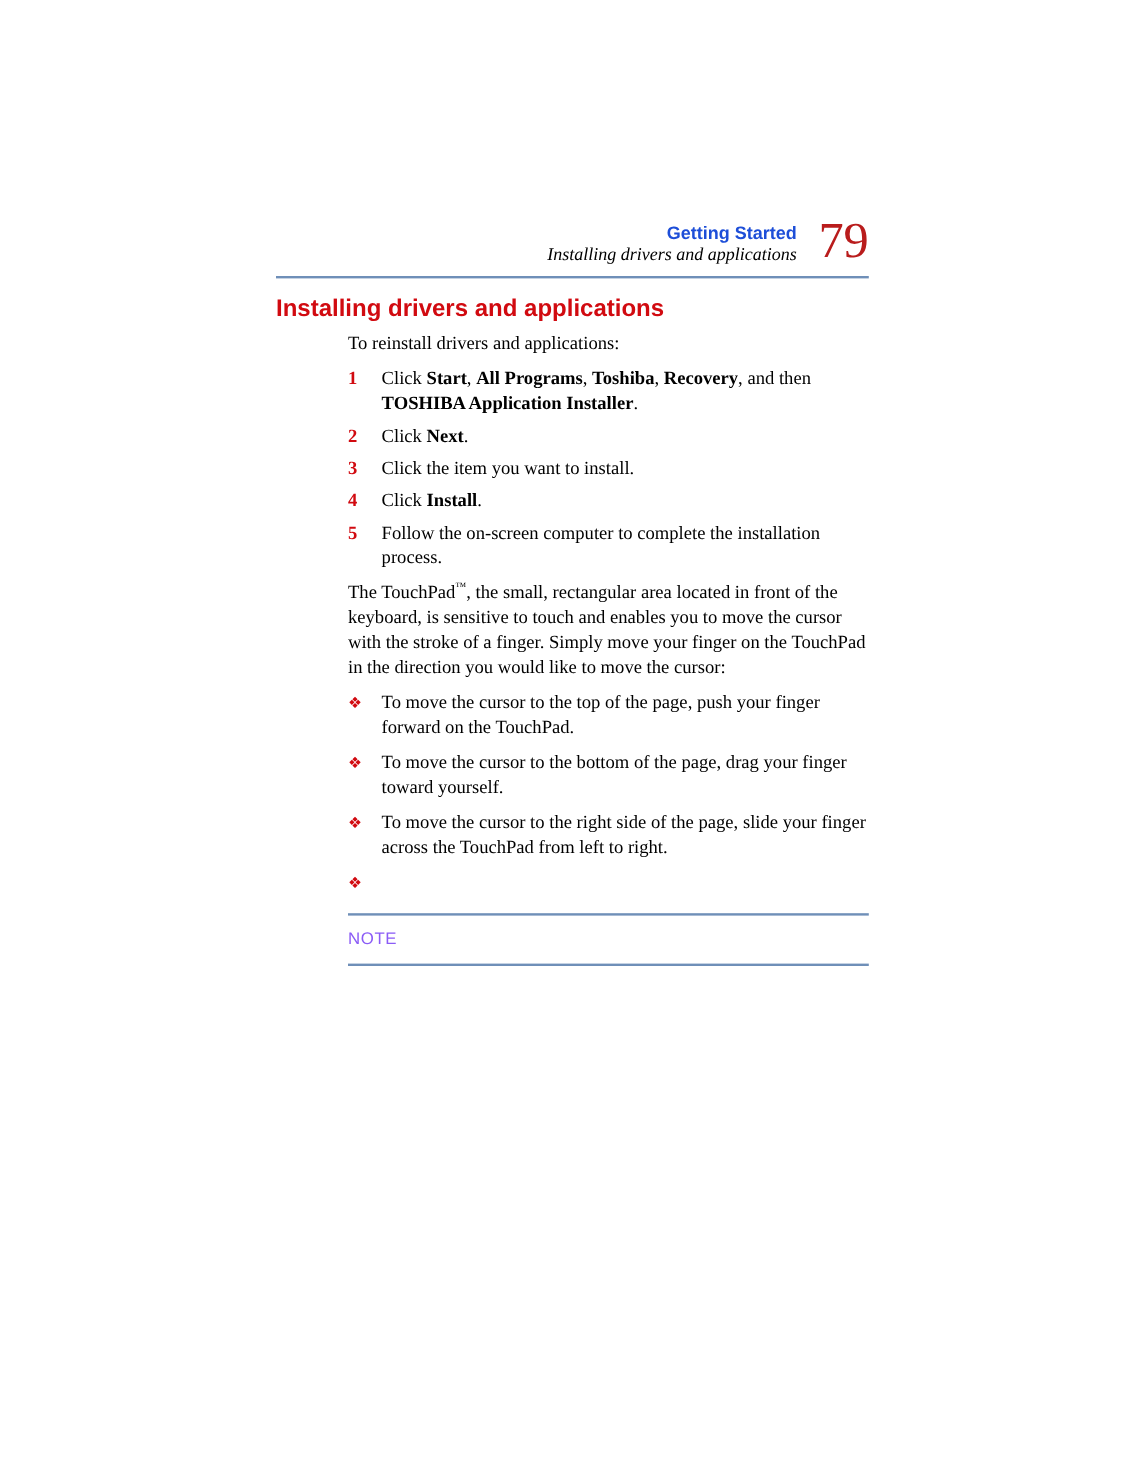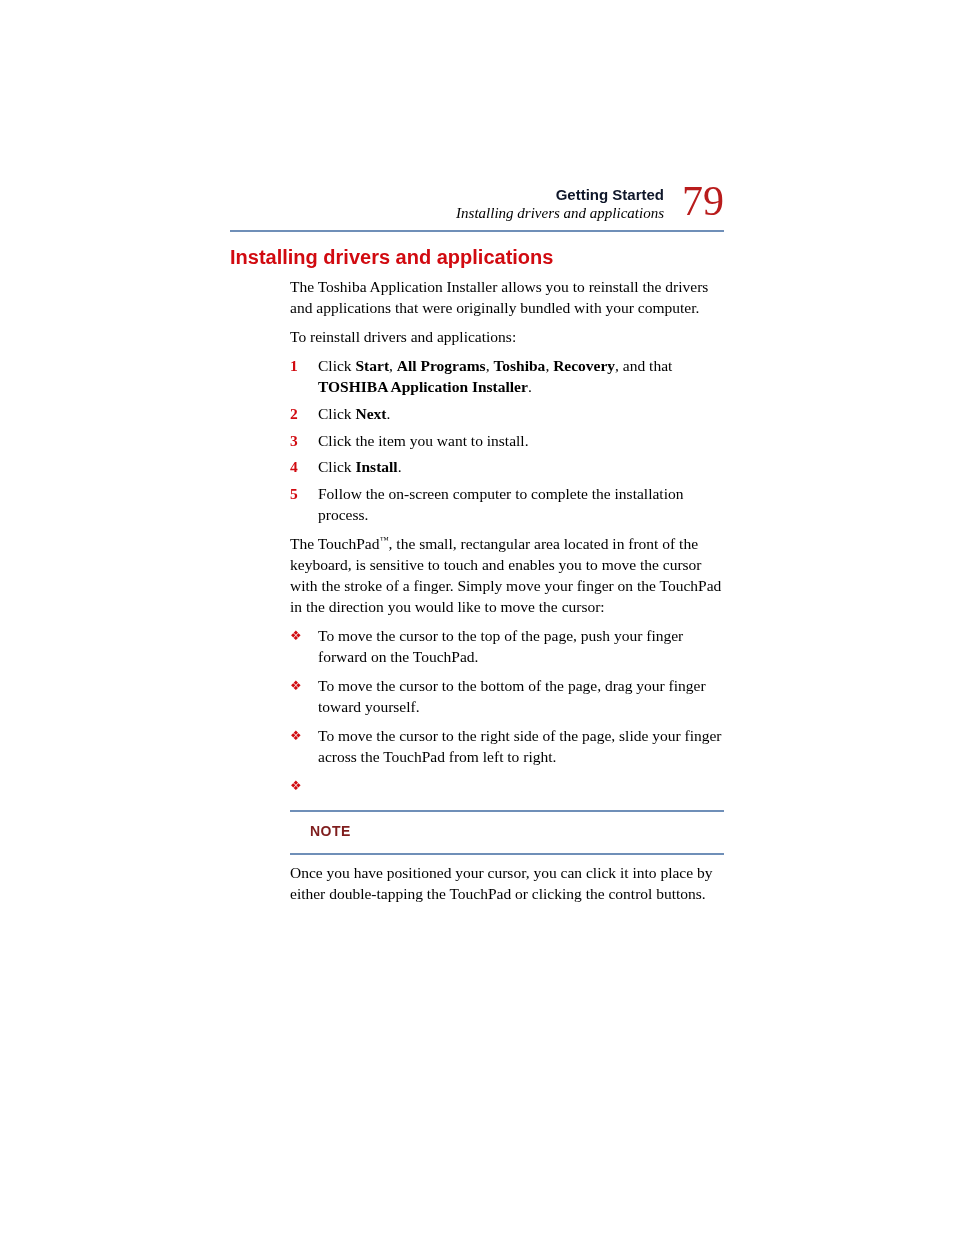--- a/index.html
+++ b/index.html
@@ -19,21 +19,21 @@
     display: flex;
     align-items: flex-end;
     justify-content: flex-end;
     gap: 18px;
   }
   .header-text {
     text-align: right;
     line-height: 1.2;
   }
   .chapter {
-    color: #0f172a;
+    color: #1d4ed8;
     font-family: Arial, Helvetica, sans-serif;
     font-weight: bold;
     font-size: 15px;
     text-align: right;
   }
   .section-title {
     font-style: italic;
     font-family: "Times New Roman", Times, serif;
     font-size: 15px;
     color: #000;
@@ -110,25 +110,24 @@
   .note-row {
     display: flex;
     gap: 18px;
     padding: 6px 0 8px 0;
     font-family: Arial, Helvetica, sans-serif;
     font-size: 14px;
     line-height: 1.35;
     color: #222;
   }
   .note-label {
-    color: #7f1d1d;
-    font-weight: bold;
+    color: #8b5cf6;
+    font-weight: normal;
     letter-spacing: 0.5px;
     min-width: 50px;
-    margin-left: 20px;
   }
   .bold { font-weight: bold; }
 </style>
 </head>
 <body>
 
 <div class="page">
 
   <div class="header-row">
     <div class="header-text">
@@ -136,28 +135,27 @@
       <div class="section-title">Installing drivers and applications</div>
     </div>
     <div class="pagenum">79</div>
   </div>
 
   <div class="rule"></div>
 
   <h2 class="section">Installing drivers and applications</h2>
 
   <div class="body">
-    <p>The Toshiba Application Installer allows you to reinstall the drivers and applications that were originally bundled with your computer.</p>
     <p>To reinstall drivers and applications:</p>
 
     <ol class="numlist">
       <li>
         <span class="num">1</span>
         <span>
-          <span>Click </span><span class="bold">Start</span><span>, </span><span class="bold">All Programs</span><span>, </span><span class="bold">Toshiba</span><span>, </span><span class="bold">Recovery</span><span>, and that </span><span class="bold">TOSHIBA Application Installer</span><span>.</span>
+          <span>Click </span><span class="bold">Start</span><span>, </span><span class="bold">All Programs</span><span>, </span><span class="bold">Toshiba</span><span>, </span><span class="bold">Recovery</span><span>, and then </span><span class="bold">TOSHIBA Application Installer</span><span>.</span>
         </span>
       </li>
       <li>
         <span class="num">2</span>
         <span>
           <span>Click </span><span class="bold">Next</span><span>.</span>
         </span>
       </li>
       <li>
         <span class="num">3</span>
@@ -202,17 +200,14 @@
   </div>
 
   <div class="note-block">
     <div class="note-rule"></div>
     <div class="note-row">
       <div class="note-label">NOTE</div>
     </div>
     <div class="note-rule"></div>
   </div>
 
-  <div class="body">
-    <p>Once you have positioned your cursor, you can click it into place by either double-tapping the TouchPad or clicking the control buttons.</p>
-  </div>
 
 </div>
 
 </body></html>

